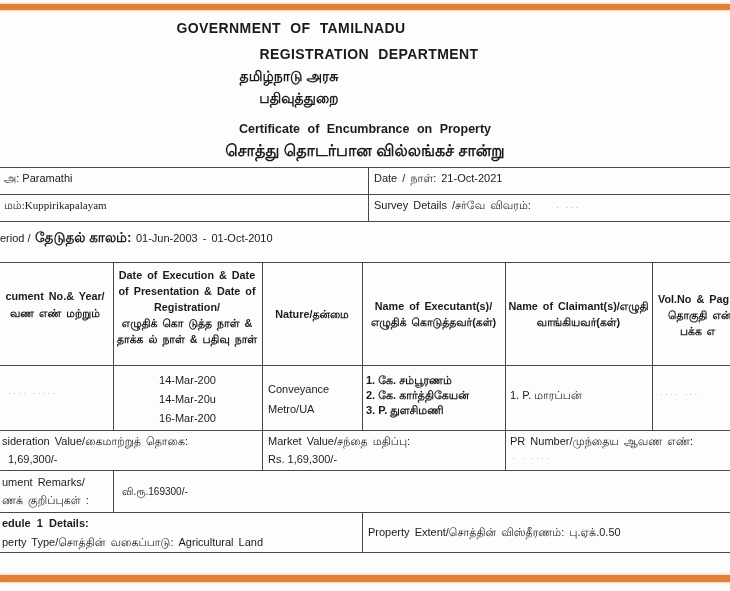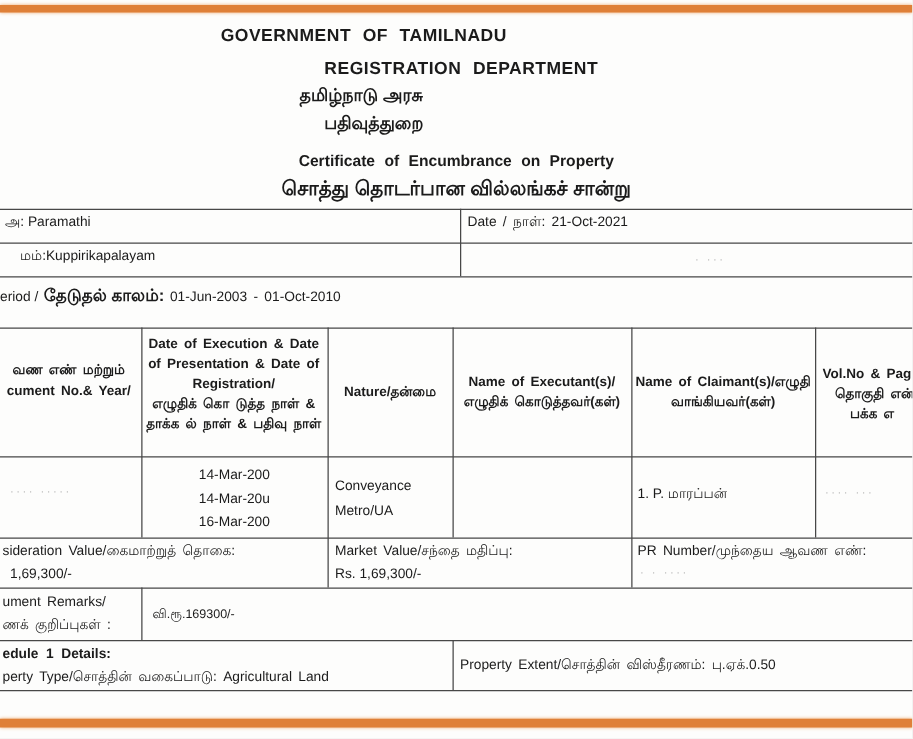--- a/index.html
+++ b/index.html
@@ -42,21 +42,22 @@
   <div class="abs cert-en" style="left:0;top:122px;width:730px;text-align:center;">Certificate of Encumbrance on Property</div>
   <div class="abs cert-ta" style="left:0;top:142px;width:730px;text-align:center;">சொத்து தொடர்பான வில்லங்கச் சான்று</div>
 
   <div class="hl" style="left:0;top:167px;width:730px;"></div>
   <div class="hl" style="left:0;top:194px;width:730px;"></div>
   <div class="hl" style="left:0;top:221px;width:730px;"></div>
   <div class="vl" style="left:368px;top:167px;height:54px;"></div>
 
   <div class="abs t11" style="left:4px;top:172px;">அ: Paramathi</div>
   <div class="abs t11" style="left:374px;top:172px;word-spacing:2px;">Date / நாள்: 21-Oct-2021</div>
-  <div class="abs t11" style="left:16px;top:199px;">மம்:Kuppirikapalayam</div>
+  <div class="abs t11" style="left:4px;top:199px;font-family:Liberation Serif, serif;">மம்:Kuppirikapalayam</div>
+  <div class="abs t11" style="left:374px;top:199px;word-spacing:2px;">Survey Details /சர்வே விவரம்:</div>
   <div class="abs redacted" style="left:556px;top:202px;">· ···</div>
 
   <div class="abs" style="left:0;top:228px;">
     <span class="t11">eriod /</span>
     <span style="font-size:13.5px;font-weight:bold;">தேடுதல் காலம்:</span>
     <span class="t11" style="word-spacing:2px;">01-Jun-2003  -  01-Oct-2010</span>
   </div>
 
   <div class="hl" style="left:0;top:262px;width:730px;"></div>
   <div class="hl" style="left:0;top:365px;width:730px;"></div>
@@ -67,22 +68,22 @@
 
   <div class="vl" style="left:113px;top:262px;height:168px;"></div>
   <div class="vl" style="left:262px;top:262px;height:208px;"></div>
   <div class="vl" style="left:362px;top:262px;height:168px;"></div>
   <div class="vl" style="left:505px;top:262px;height:208px;"></div>
   <div class="vl" style="left:652px;top:262px;height:168px;"></div>
   <div class="vl" style="left:113px;top:470px;height:42px;"></div>
   <div class="vl" style="left:362px;top:512px;height:40px;"></div>
 
   <div class="abs thead center" style="left:0;top:288px;width:110px;line-height:17px;">
+    <div>cument No.&amp; Year/</div>
     <div>வண எண் மற்றும்</div>
-    <div>cument No.&amp; Year/</div>
   </div>
   <div class="abs thead center" style="left:116px;top:267px;width:142px;">
     <div>Date of Execution &amp; Date of Presentation &amp; Date of Registration/</div>
     <div>எழுதிக் கொ டுத்த நாள் &amp; தாக்க ல் நாள் &amp; பதிவு நாள்</div>
   </div>
   <div class="abs thead center" style="left:262px;top:306px;width:100px;">Nature/தன்மை</div>
   <div class="abs thead center" style="left:362px;top:298px;width:143px;">
     <div>Name of Executant(s)/</div>
     <div>எழுதிக் கொடுத்தவர்(கள்)</div>
   </div>
@@ -99,20 +100,25 @@
   <div class="abs redacted" style="left:8px;top:388px;">···· ·····</div>
   <div class="abs t11 center lh19" style="left:113px;top:371px;width:149px;">
     <div>14-Mar-200</div>
     <div>14-Mar-20u</div>
     <div>16-Mar-200</div>
   </div>
   <div class="abs t11 lh20" style="left:268px;top:379px;">
     <div>Conveyance</div>
     <div>Metro/UA</div>
   </div>
+  <div class="abs t11 lh15" style="left:366px;top:373px;font-weight:600;">
+    <div>1.  கே.  சம்பூரணம்</div>
+    <div>2.  கே.  கார்த்திகேயன்</div>
+    <div>3.  P.  துளசிமணி</div>
+  </div>
   <div class="abs t11" style="left:510px;top:389px;">1.  P.  மாரப்பன்</div>
   <div class="abs redacted" style="left:660px;top:389px;">···· ···</div>
 
   <div class="abs lbl" style="left:2px;top:435px;">sideration Value/கைமாற்றுத் தொகை:</div>
   <div class="abs t11" style="left:8px;top:453px;">1,69,300/-</div>
   <div class="abs lbl" style="left:268px;top:435px;">Market Value/சந்தை மதிப்பு:</div>
   <div class="abs t11" style="left:268px;top:453px;">Rs. 1,69,300/-</div>
   <div class="abs lbl" style="left:510px;top:435px;">PR Number/முந்தைய ஆவண எண்:</div>
   <div class="abs redacted" style="left:512px;top:453px;">· ·  ····</div>
 

